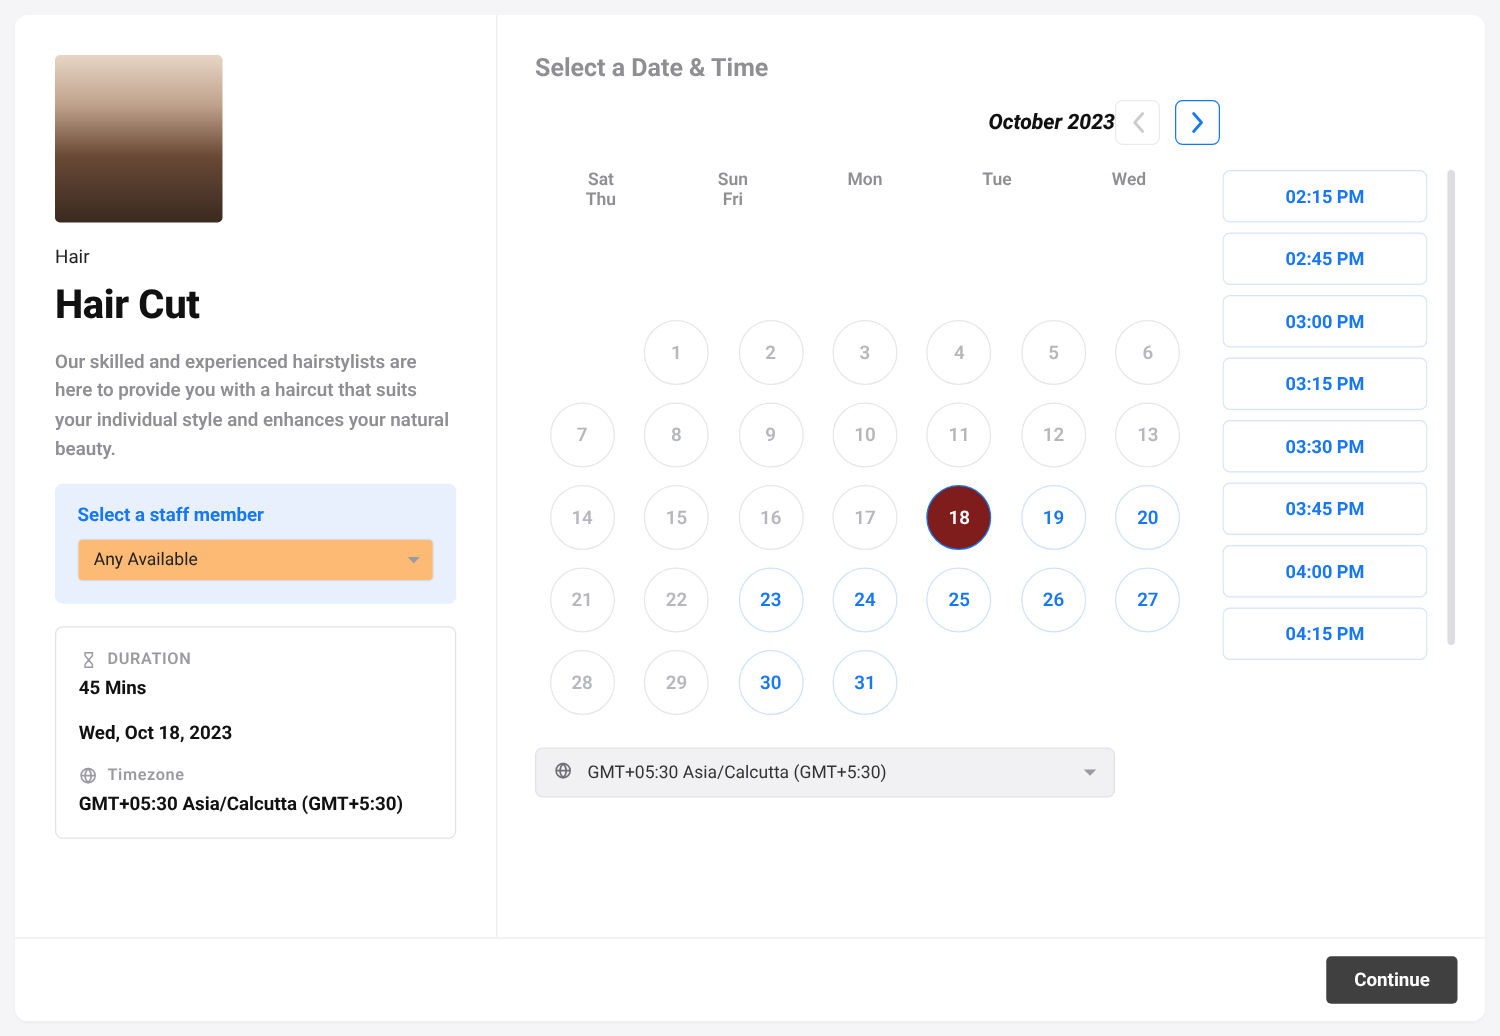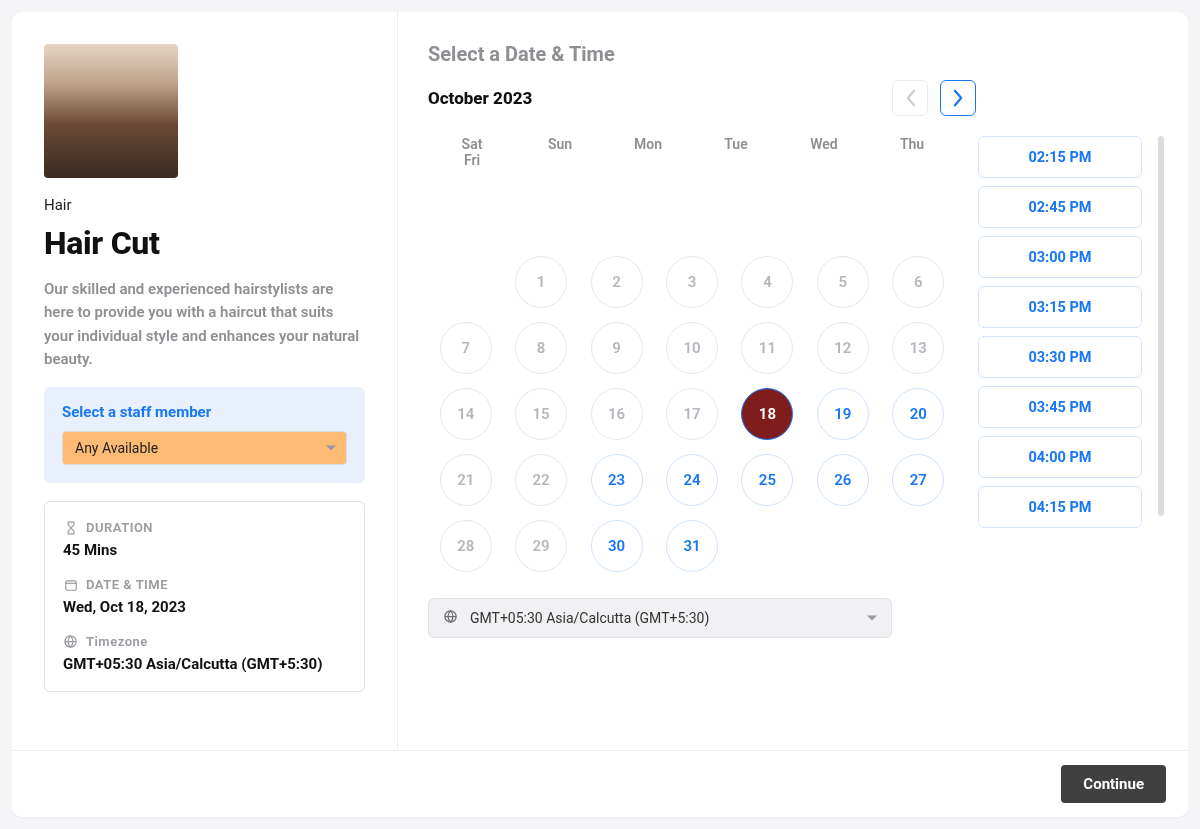--- a/index.html
+++ b/index.html
@@ -19,31 +19,31 @@
     
     .info-box { border: 1px solid #e2e2e6; border-radius: 6px; padding: 18px 18px 18px 18px; }
     .info-section { margin-bottom: 18px; }
     .info-section:last-child { margin-bottom: 0; }
     .info-label { display: flex; align-items: flex-end; gap: 8px; color: #9a9aa0; font-size: 13px; letter-spacing: .5px; font-weight: 600; margin-bottom: 6px; }
     .info-label .ico { width: 15px; height: 15px; display: inline-flex; align-items: center; justify-content: center; }
     .info-value { font-size: 15px; color: #111; font-weight: 700; }
     
     .right-panel { flex: 1; padding: 30px 30px 20px 30px; display: flex; flex-direction: column; position: relative; }
     .rp-header { color: #8e8e93; font-size: 20px; font-weight: 700; margin-bottom: 14px; }
-    .month-row { display: flex; align-items: center; justify-content: space-between; margin-bottom: 20px; }
+    .month-row { display: flex; align-items: center; justify-content: flex-end; margin-bottom: 20px; font-style: italic; }
     .month-label { font-size: 17px; font-weight: 800; color: #111; }
     .nav-btns { display: flex; gap: 12px; margin-right: 182px; }
     .nav-btn { width: 36px; height: 36px; border-radius: 6px; border: 1.5px solid #d9d9de; background: #fff; display: flex; align-items: center; justify-content: center; cursor: pointer; }
     .nav-btn.disabled { opacity: .5; cursor: default; }
     .nav-btn.active { border-color: #1877f2; }
     .nav-btn svg { width: 11px; height: 18px; }
     
     .calendar-area { display: flex; gap: 22px; }
     .calendar { flex: 0 0 528px; }
-    .weekdays { display: grid; grid-template-columns: repeat(6, 1fr); margin-bottom: 22px; }
+    .weekdays { display: grid; grid-template-columns: repeat(5, 1fr); margin-bottom: 22px; }
     .weekday { text-align: center; font-size: 14px; color: #8e8e93; font-weight: 600; }
     .days { display: grid; grid-template-columns: repeat(7, 1fr); row-gap: 14px; }
     .day-cell { display: flex; justify-content: center; }
     .day { width: 52px; height: 52px; border-radius: 50%; border: 1px solid #e7e7eb; display: flex; align-items: center; justify-content: center; font-size: 15px; font-weight: 600; color: #b6b6bd; background: #fff; cursor: pointer; }
     .day.empty { border: none; background: transparent; cursor: default; }
     .day.available { color: #1877f2; border-color: #cfe3fb; }
     .day.selected { background: #7f1d1d; border-color: #1877f2; color: #fff; }
     
     .times-wrap { position: relative; flex: 0 0 180px; }
     .times { width: 164px; display: flex; flex-direction: column; gap: 8px; overflow-y: auto; max-height: 500px; padding-right: 0; scrollbar-width: none; }
@@ -84,29 +84,20 @@
             <span class="ico">
               <svg viewBox="0 0 24 24" width="14" height="14" fill="none" stroke="#9a9aa0" stroke-width="2">
                   <path d="M6 2h12M6 22h12M7 2v4l5 6-5 6v4M17 2v4l-5 6 5 6v4"></path>
                 </svg>
             </span>
             <span>DURATION</span>
           </div>
           <div class="info-value">45 Mins</div>
         </div>
         <div class="info-section">
-          <div class="info-label">
-            <span class="ico">
-              <svg viewBox="0 0 24 24" width="14" height="14" fill="none" stroke="#9a9aa0" stroke-width="2">
-                  <rect x="3" y="5" width="18" height="16" rx="2"></rect>
-                  <path d="M3 9h18"></path>
-                </svg>
-            </span>
-            <span>DATE &amp; TIME</span>
-          </div>
           <div class="info-value">Wed, Oct 18, 2023</div>
         </div>
         <div class="info-section">
           <div class="info-label">
             <span class="ico">
               <svg class="globe-svg" viewBox="0 0 24 24" fill="none" stroke="#9a9aa0" stroke-width="2">
                   <circle cx="12" cy="12" r="9"></circle>
                   <path d="M3 12h18M12 3c2.5 2.5 4 5.5 4 9s-1.5 6.5-4 9c-2.5-2.5-4-5.5-4-9s1.5-6.5 4-9z"></path>
                 </svg>
             </span>

